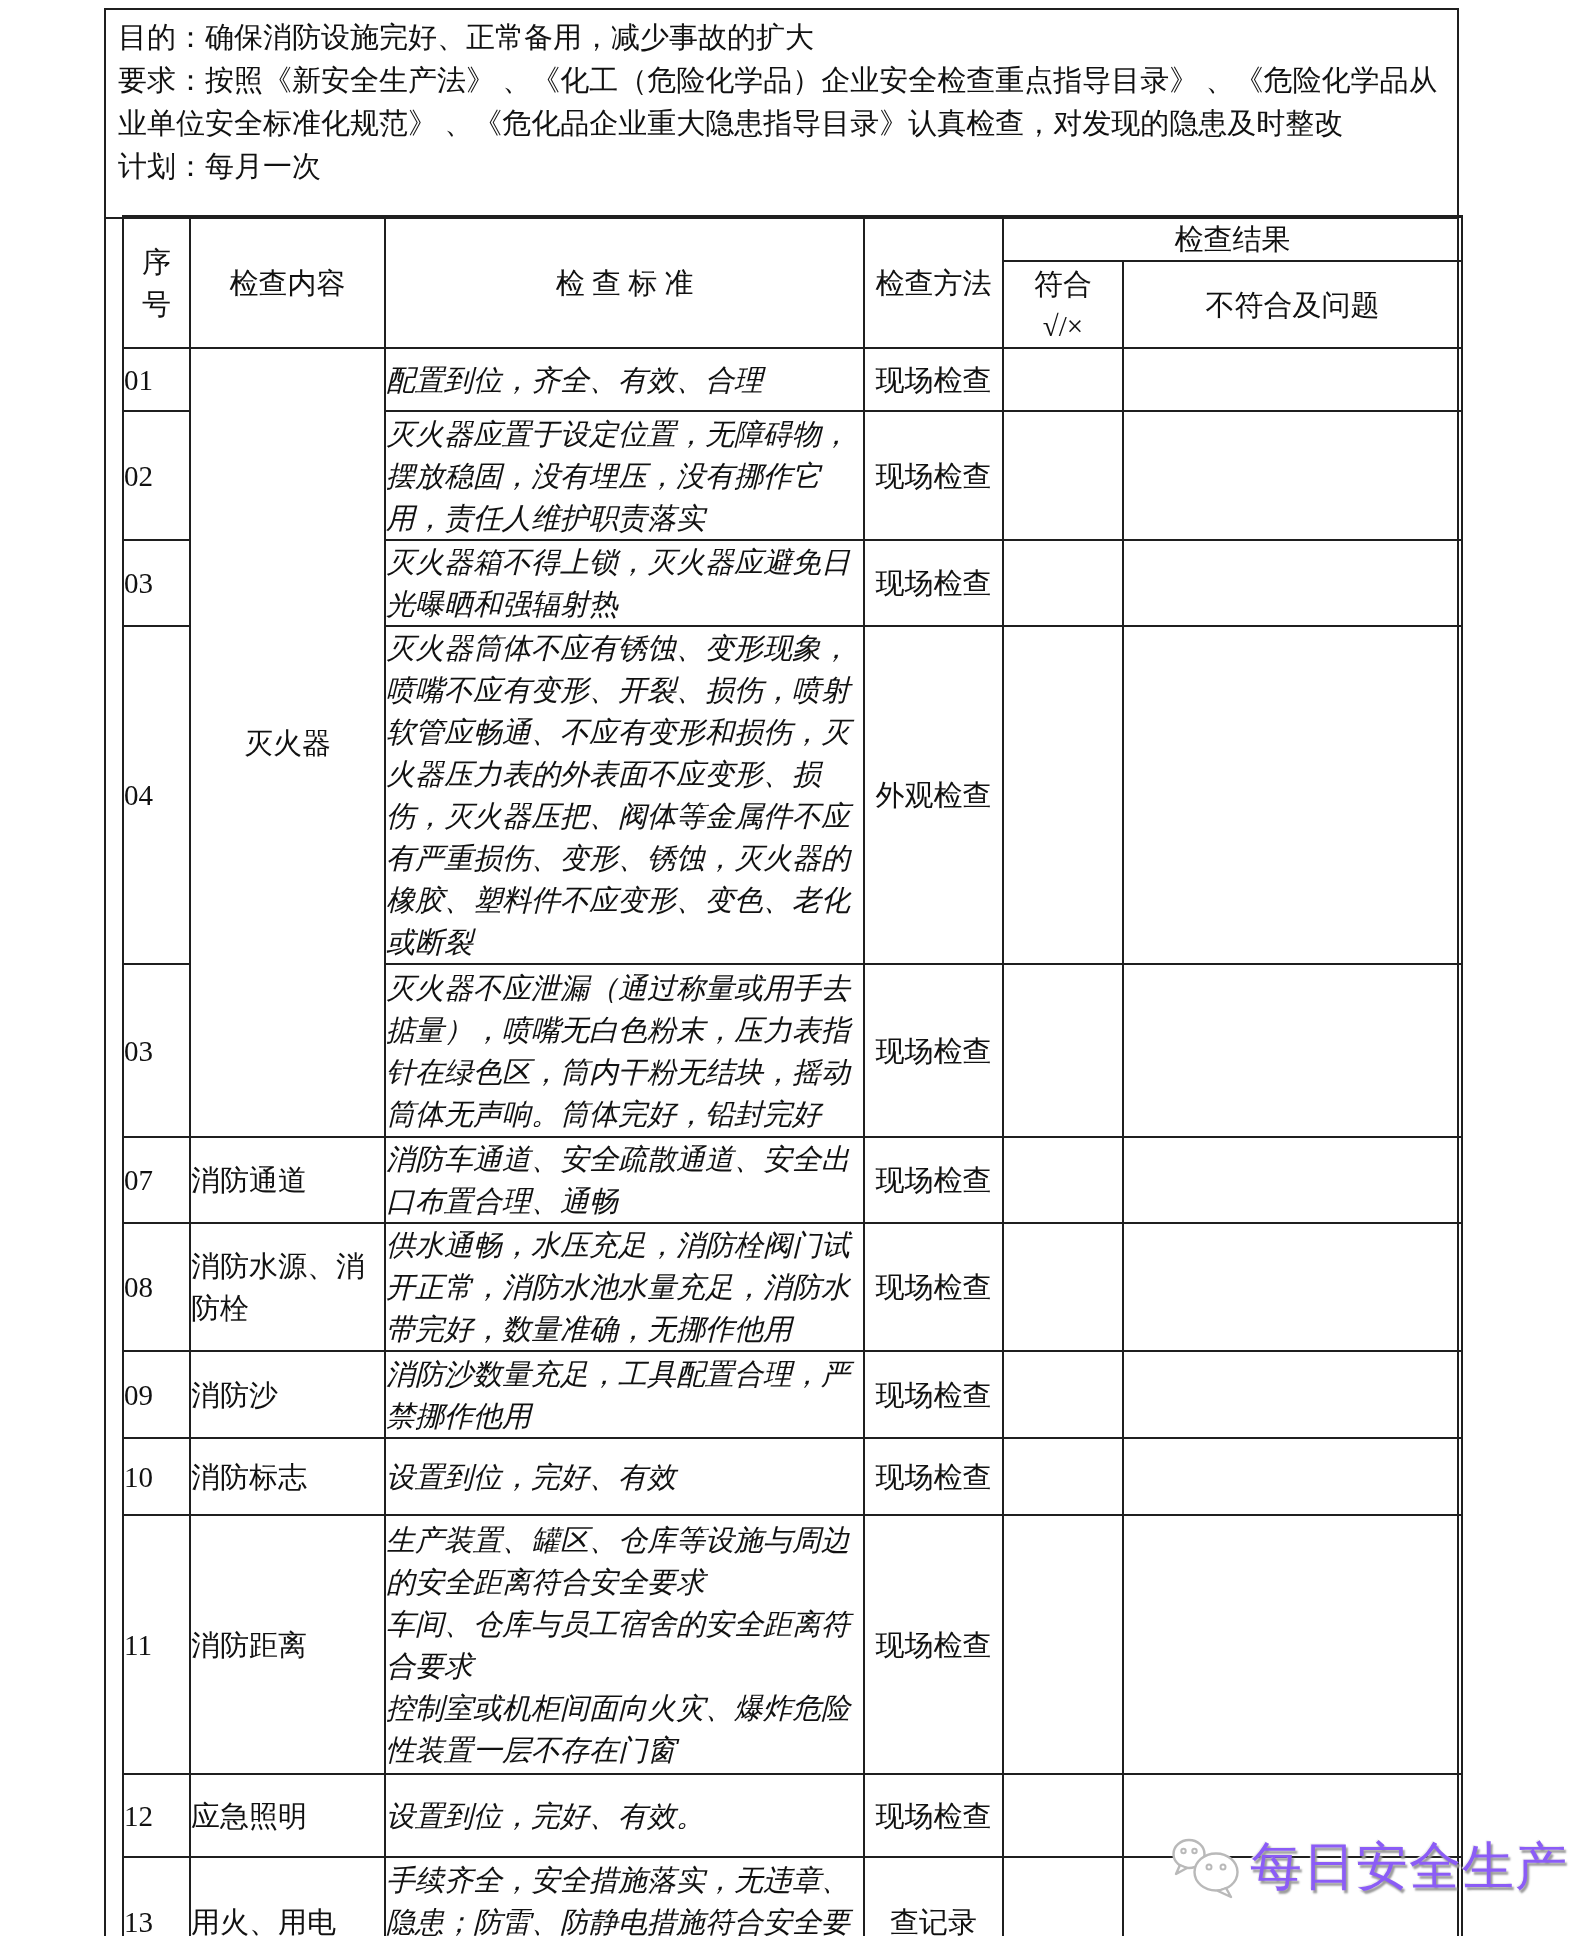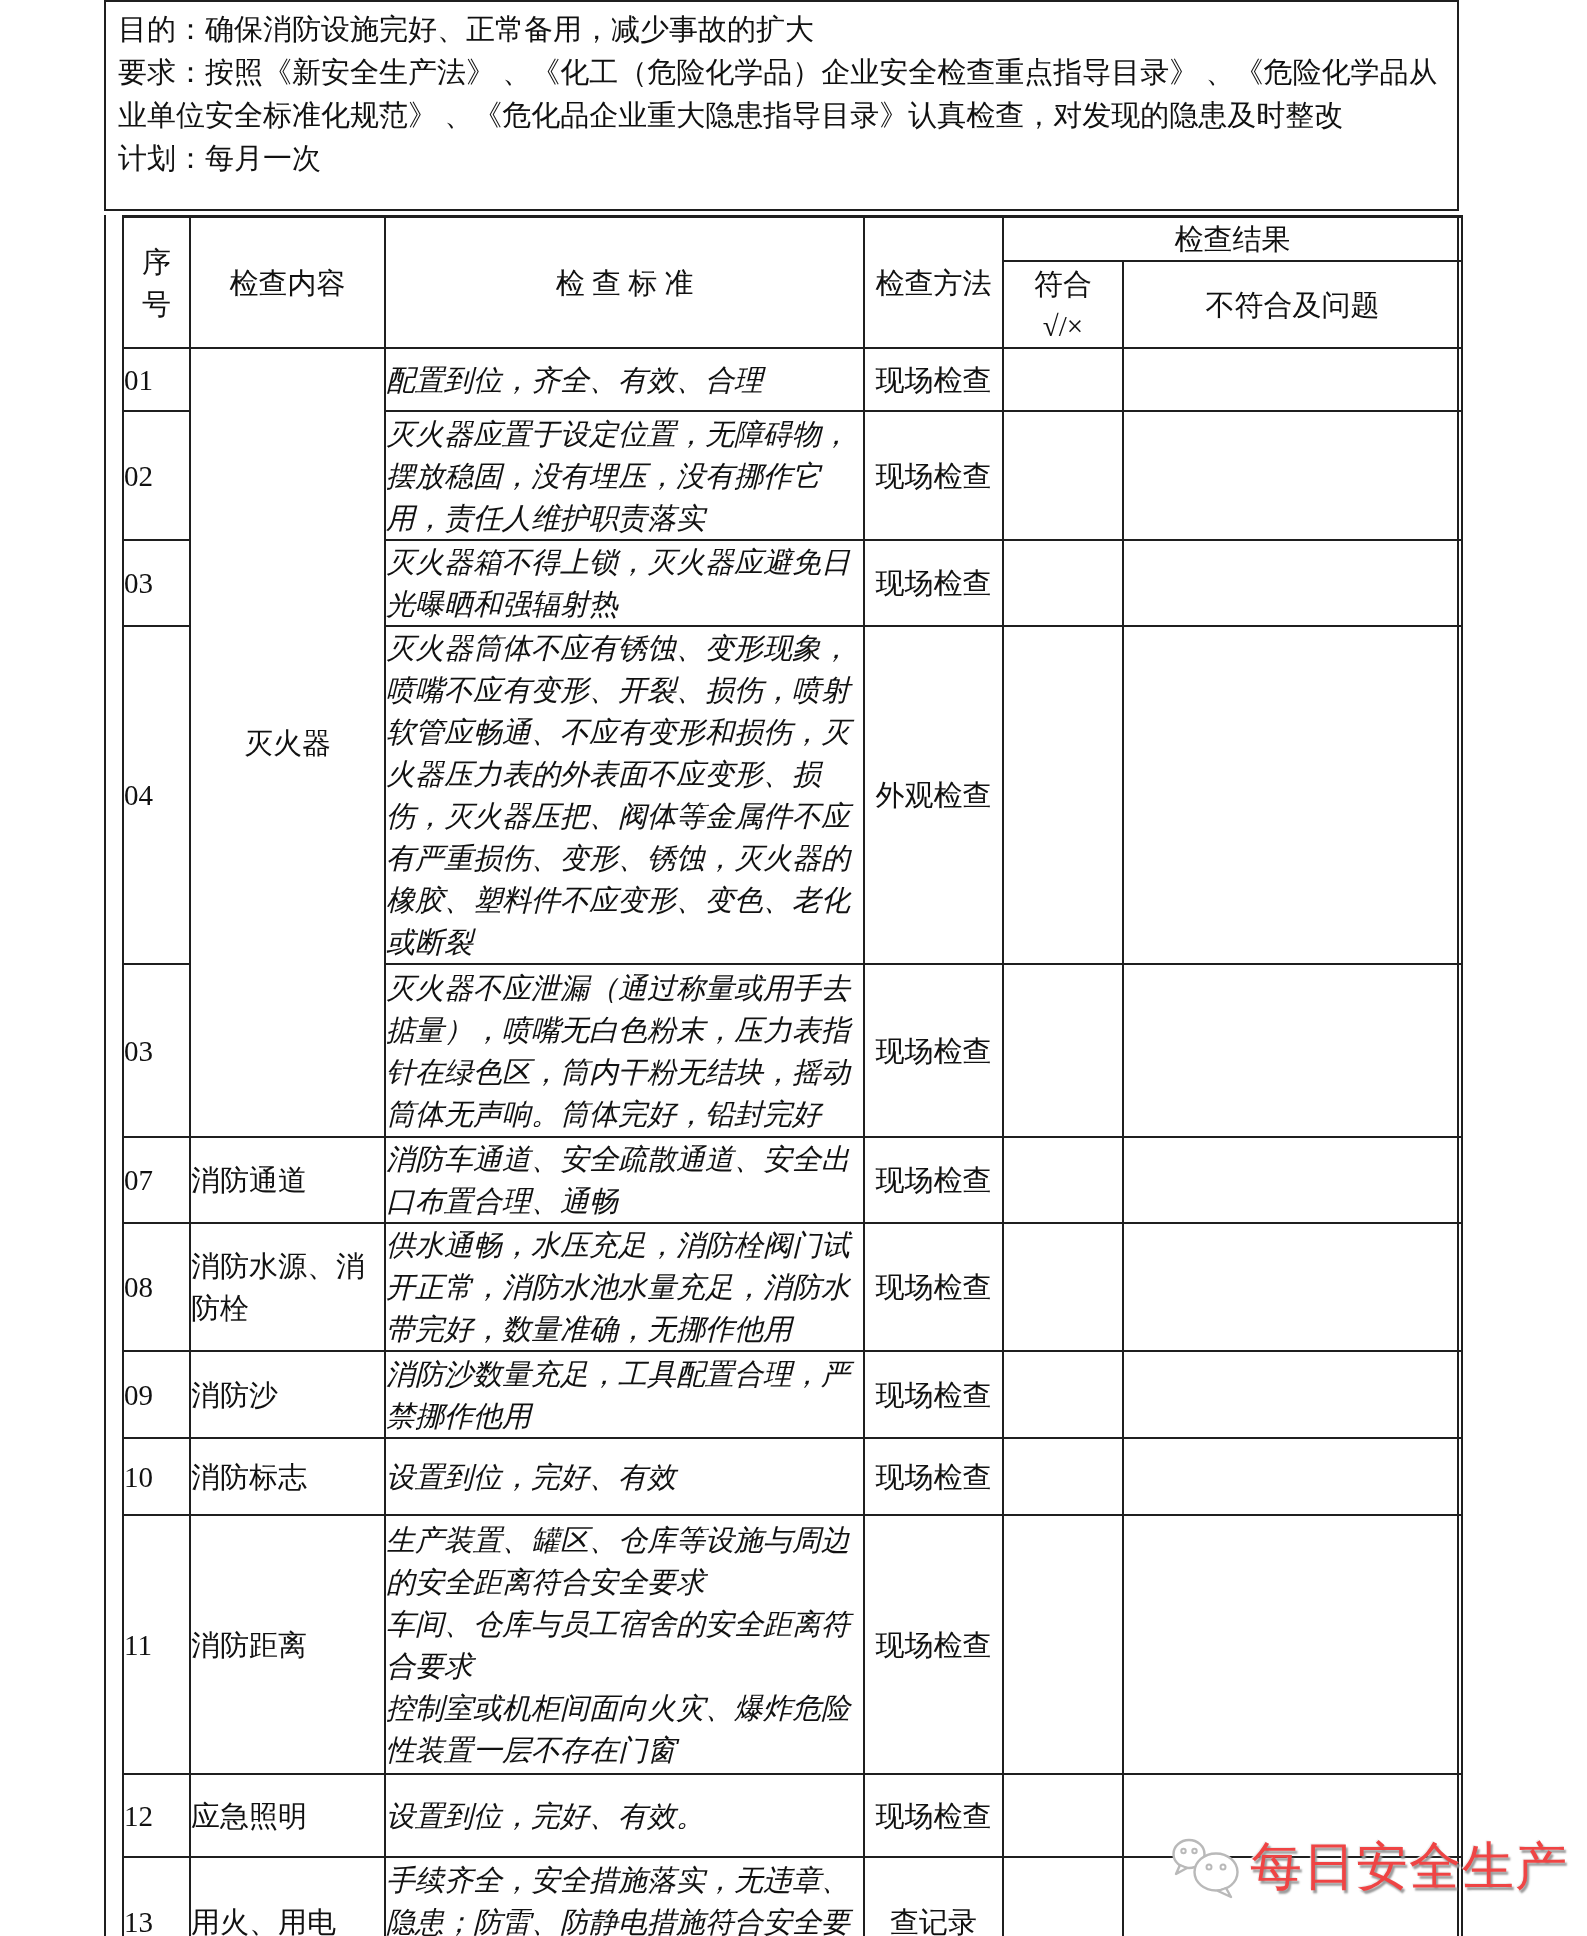--- a/index.html
+++ b/index.html
@@ -3,21 +3,21 @@
 <meta charset="utf-8">
 <style>
   html,body{margin:0;padding:0;}
   body{
     width:1587px;height:1936px;background:#ffffff;position:relative;
     font-family:"Liberation Serif","DejaVu Serif",serif;
     color:#111;overflow:hidden;
   }
   
   .intro-box{
-    position:absolute;left:104px;top:0;width:1355px;height:211px;
+    position:absolute;left:104px;top:8px;width:1355px;height:211px;
     border:2px solid #1f1f1f;box-sizing:border-box;
     padding:6px 10px 0 12px;
   }
   .intro-box p{margin:0;font-size:29px;line-height:43px;white-space:pre-line;}
   .frame-left{position:absolute;left:104px;top:215px;width:2px;height:1721px;background:#1f1f1f;}
   .frame-right{position:absolute;left:1457px;top:215px;width:2px;height:1721px;background:#1f1f1f;}
 
   
   table.check{
     position:absolute;left:122px;top:215px;width:1339px;
@@ -45,21 +45,21 @@
   td.c-method{text-align:center;}
   td.c-ok,td.c-issue{text-align:center;}
 
   
   .watermark{
     position:absolute;left:1168px;top:1822px;width:290px;height:90px;
     display:flex;align-items:center;z-index:5;pointer-events:none;
   }
   .wm-icon{flex:0 0 auto;margin-right:4px;}
   .wm-text{
-    font-size:52px;letter-spacing:1px;color:#ef4444;white-space:nowrap;
+    font-size:52px;letter-spacing:1px;color:#8b5cf6;white-space:nowrap;
     text-shadow:2px 3px 2px #9a9a9a,-1px -1px 1px #ececec;
     font-family:"Liberation Serif","DejaVu Serif",serif;
   }
 </style>
 </head>
 <body>
 
 <div class="intro-box">
   <p>目的：确保消防设施完好、正常备用，减少事故的扩大</p>
   <p>要求：按照《新安全生产法》 、《化工（危险化学品）企业安全检查重点指导目录》 、《危险化学品从业单位安全标准化规范》 、《危化品企业重大隐患指导目录》认真检查，对发现的隐患及时整改</p>

